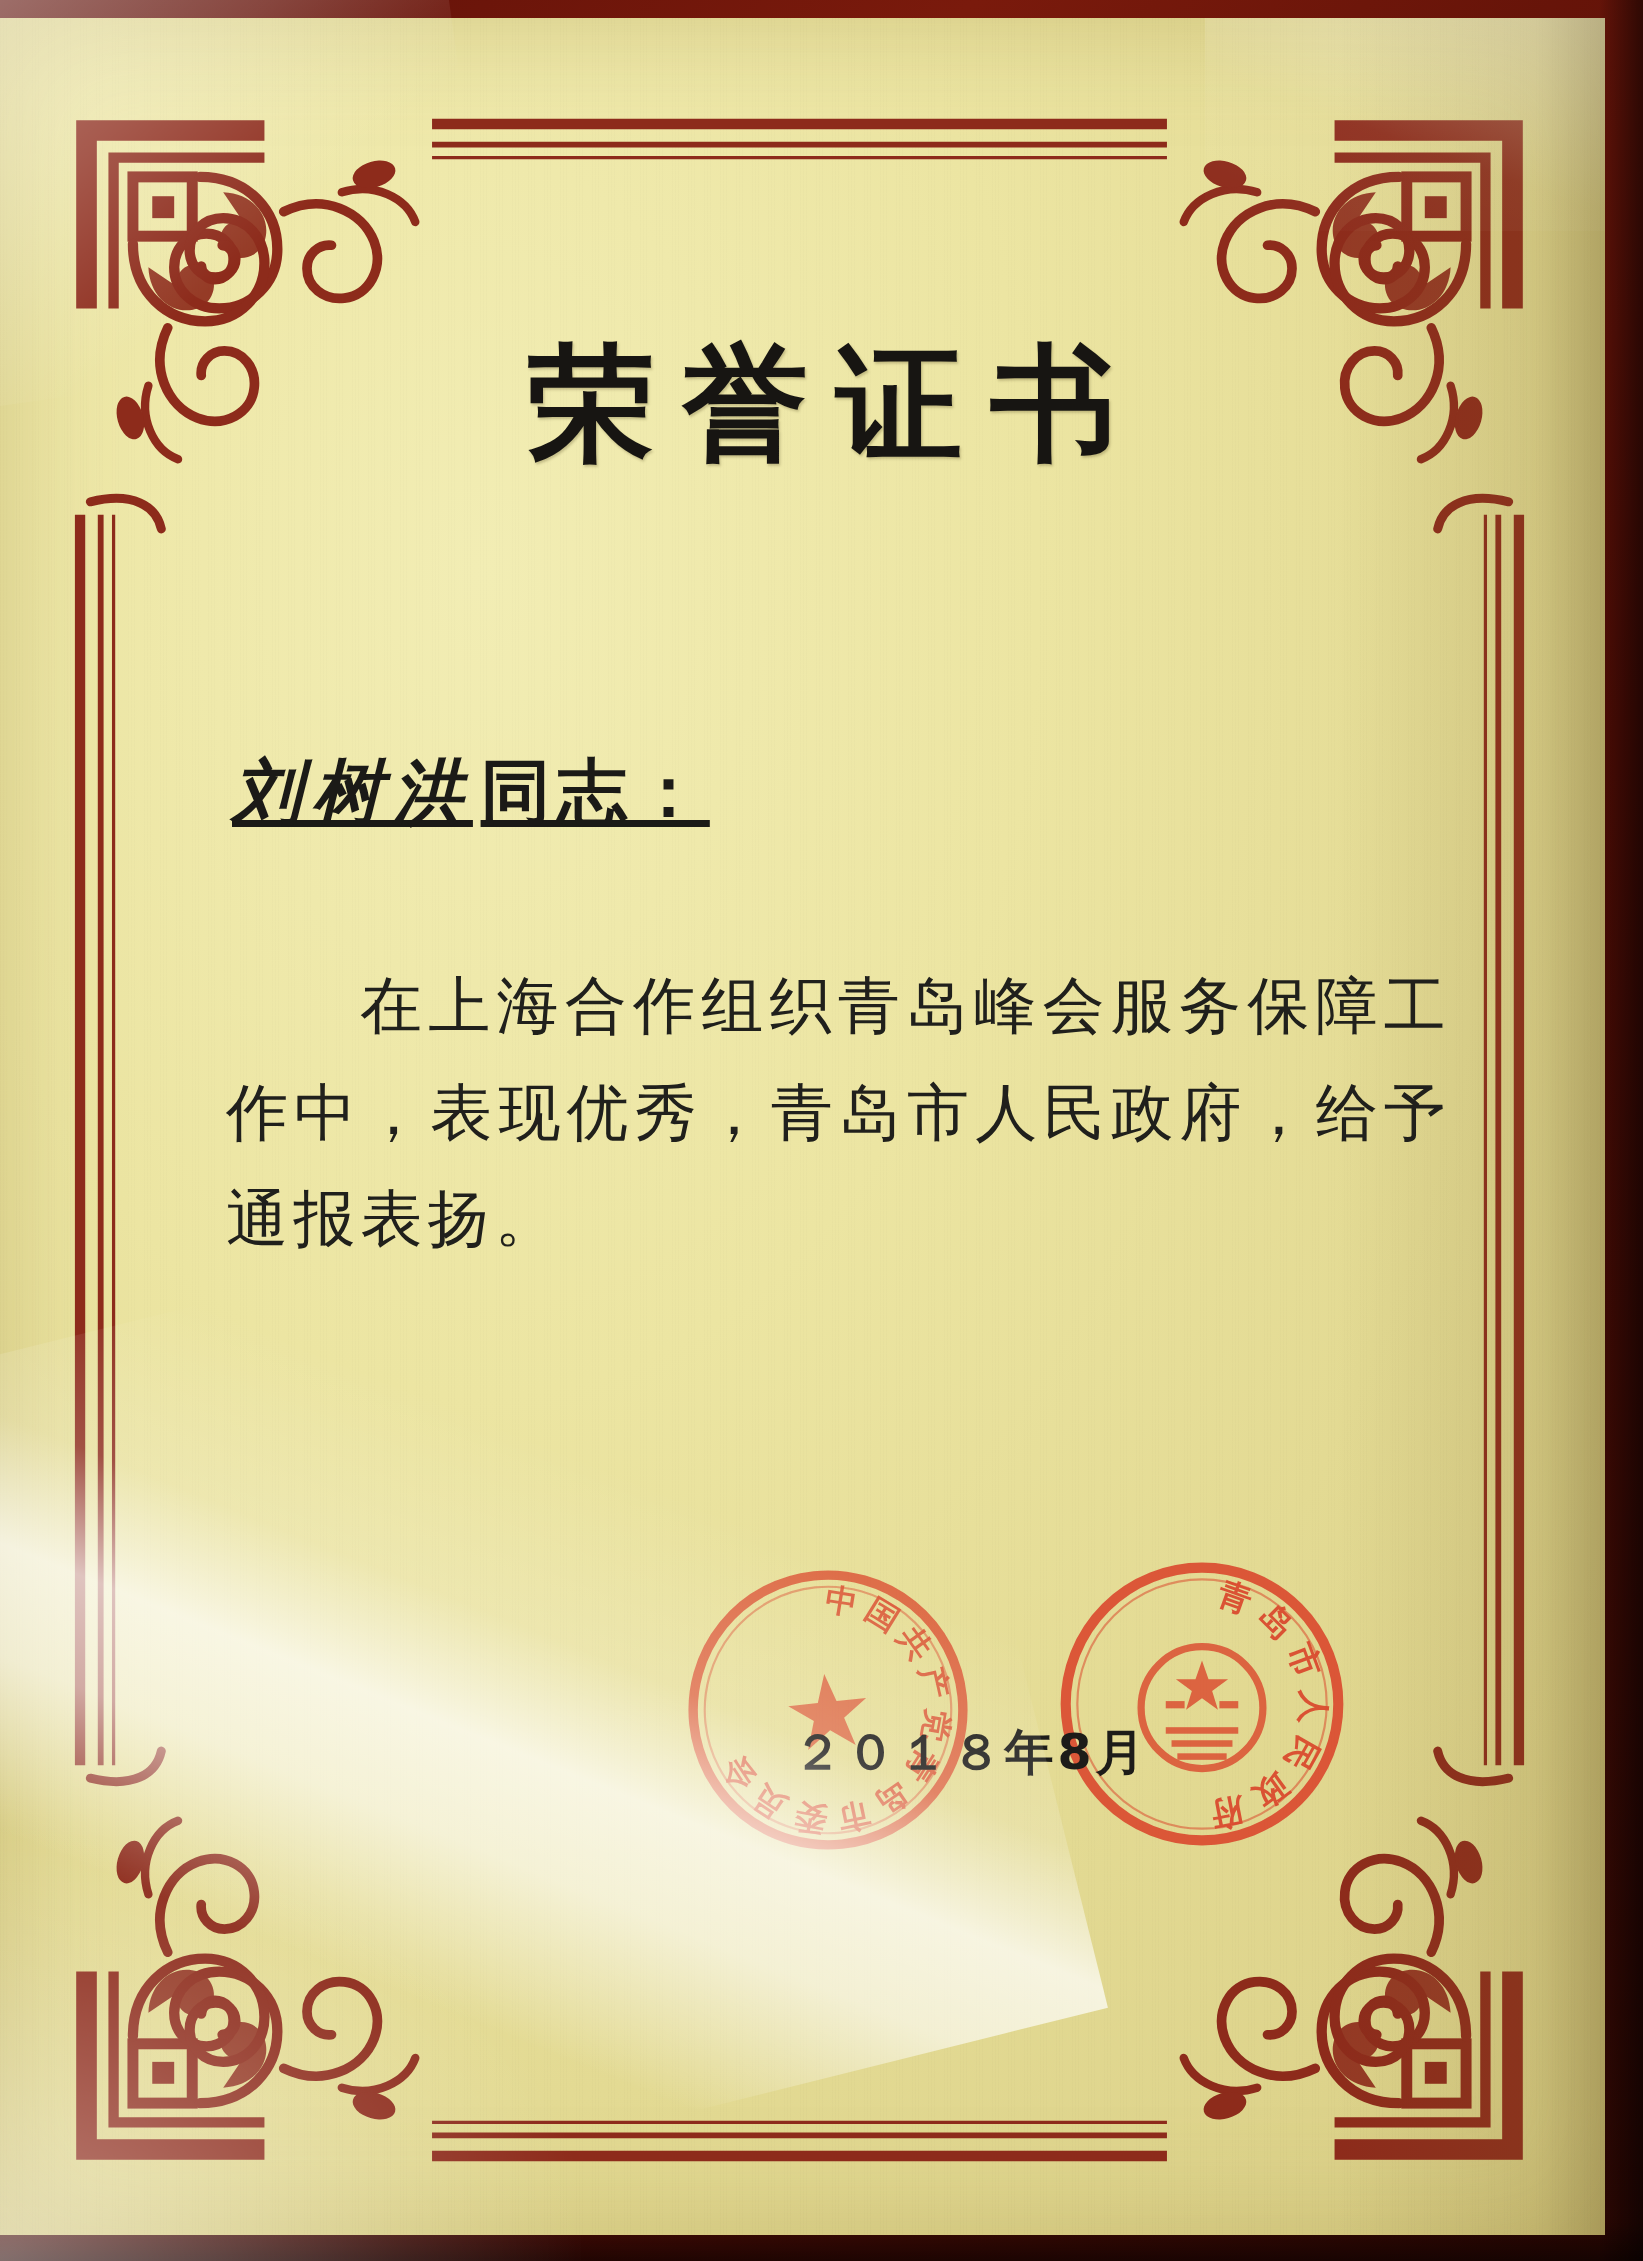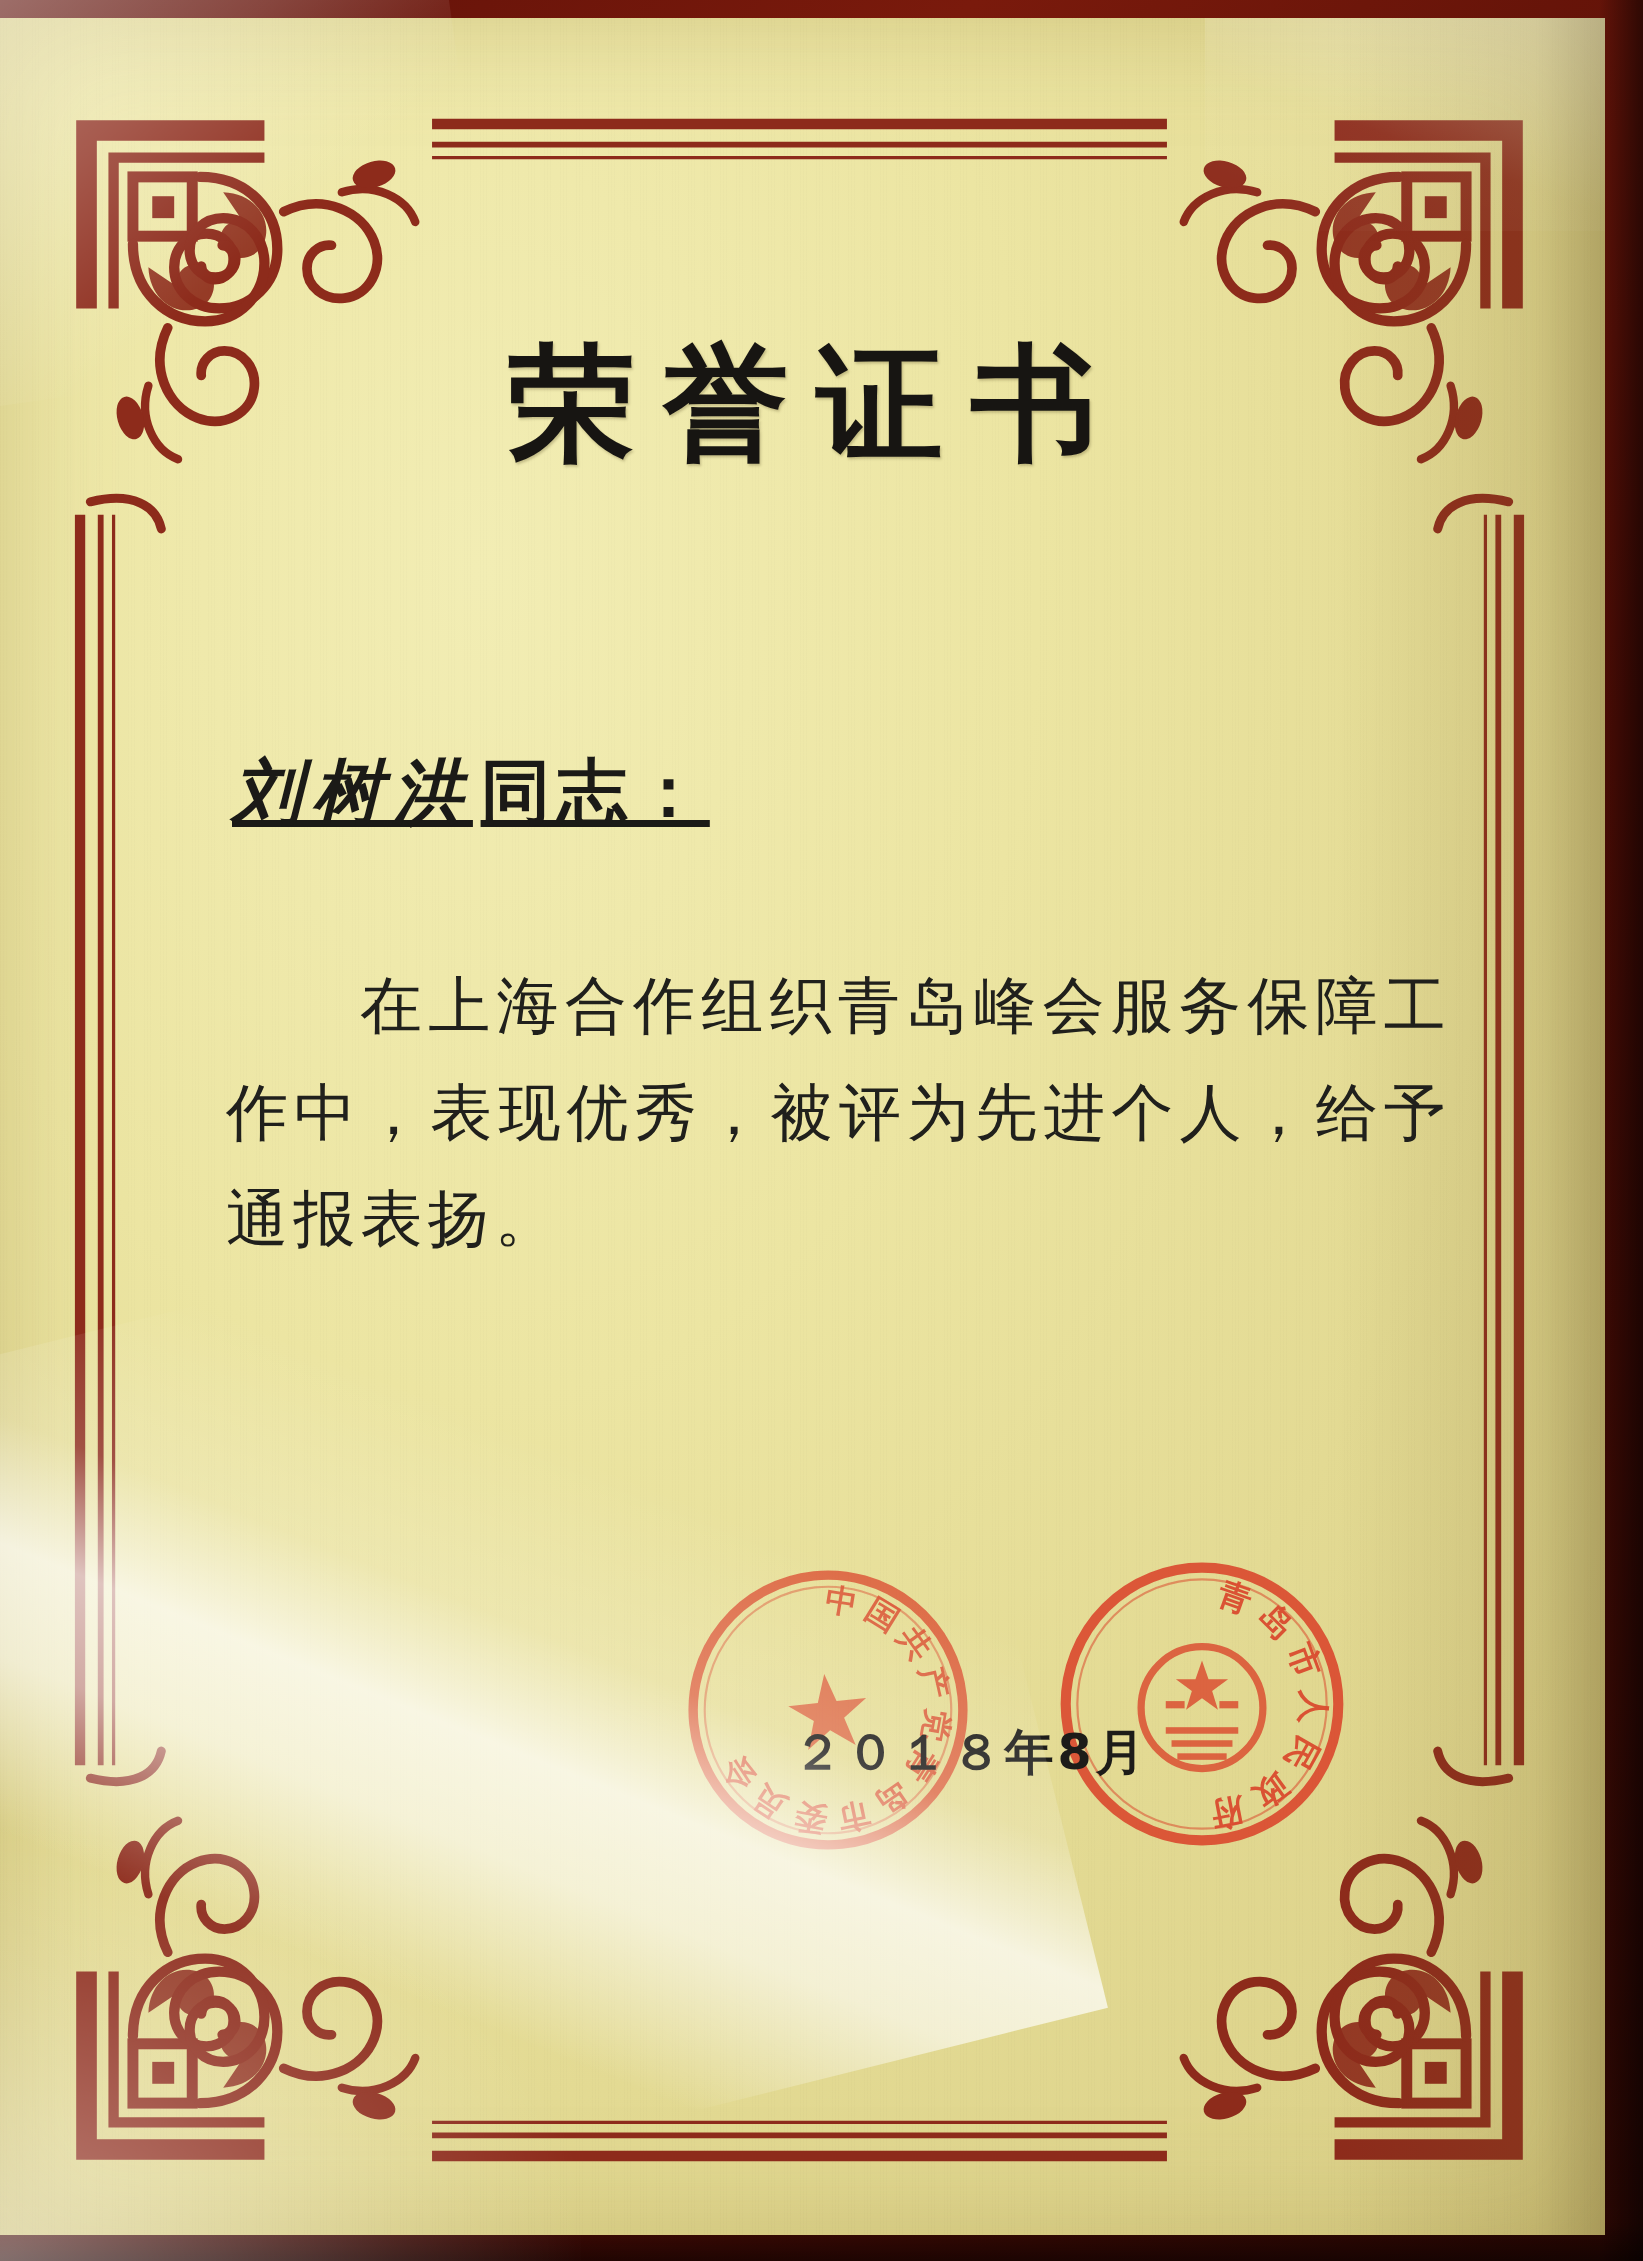--- a/index.html
+++ b/index.html
@@ -126,20 +126,21 @@
   }
   #border-frame svg { display: block; }
 
   
   #content {
     position: absolute;
     left: 0;
     top: 0;
     width: 1605px;
     height: 2217px;
+    padding-left: 39px;
   }
 
   #cert-title {
     position: absolute;
     left: 0;
     right: 0;
     top: 303px;
     text-align: center;
     font-family: "DejaVu Serif", "Liberation Serif", serif;
     font-weight: 700;
@@ -311,21 +312,21 @@
     <div class="shade-right"></div>
 
     <div id="content">
 
       <div id="cert-title">荣誉证书</div>
 
       <div id="recipient-line">
         <span class="handwriting">刘树洪</span><span>同志：</span>
       </div>
 
-      <div id="body-text">在上海合作组织青岛峰会服务保障工作中，表现优秀，被评为先进个人，给予通报表扬。</div>
+      <div id="body-text">在上海合作组织青岛峰会服务保障工作中，表现优秀，青岛市人民政府，给予通报表扬。</div>
 
       <div class="seal" id="seal-left">
         <svg viewBox="0 0 400 400" xmlns="http://www.w3.org/2000/svg">
           <circle cx="200" cy="200" r="186" fill="none" stroke="#d9341f" stroke-width="13" opacity=".85"></circle>
           <circle cx="200" cy="200" r="170" fill="none" stroke="#d9341f" stroke-width="3" opacity=".5"></circle>
           <path id="sealpath-left" d="M200 200 m -136,0 a 136,136 0 1,1 272,0 a 136,136 0 1,1 -272,0" fill="none"></path>
           <text class="seal-text" font-size="44" letter-spacing="10" opacity=".9">
             <textPath href="#sealpath-left" startOffset="26%">中国共产党青岛市委员会</textPath>
           </text>
 

